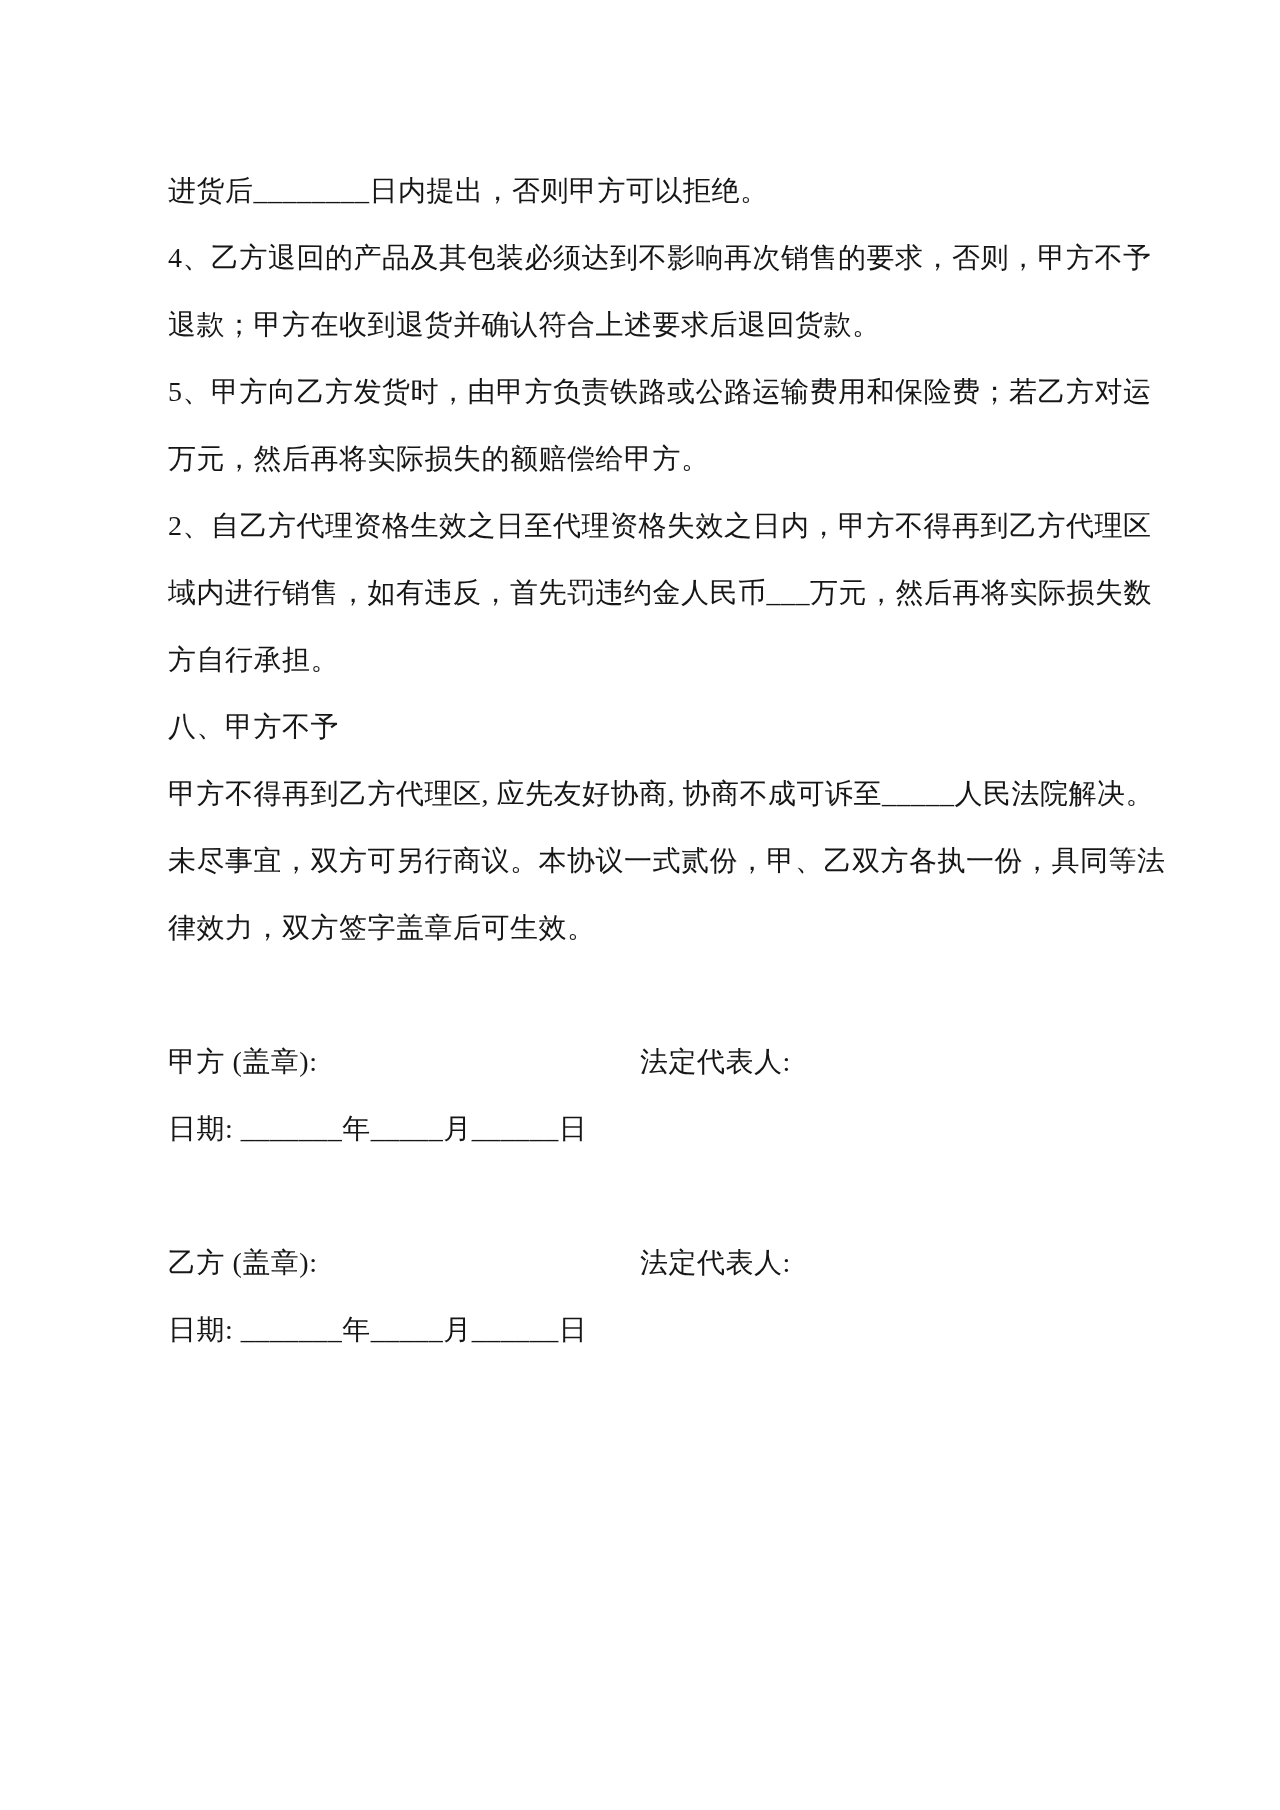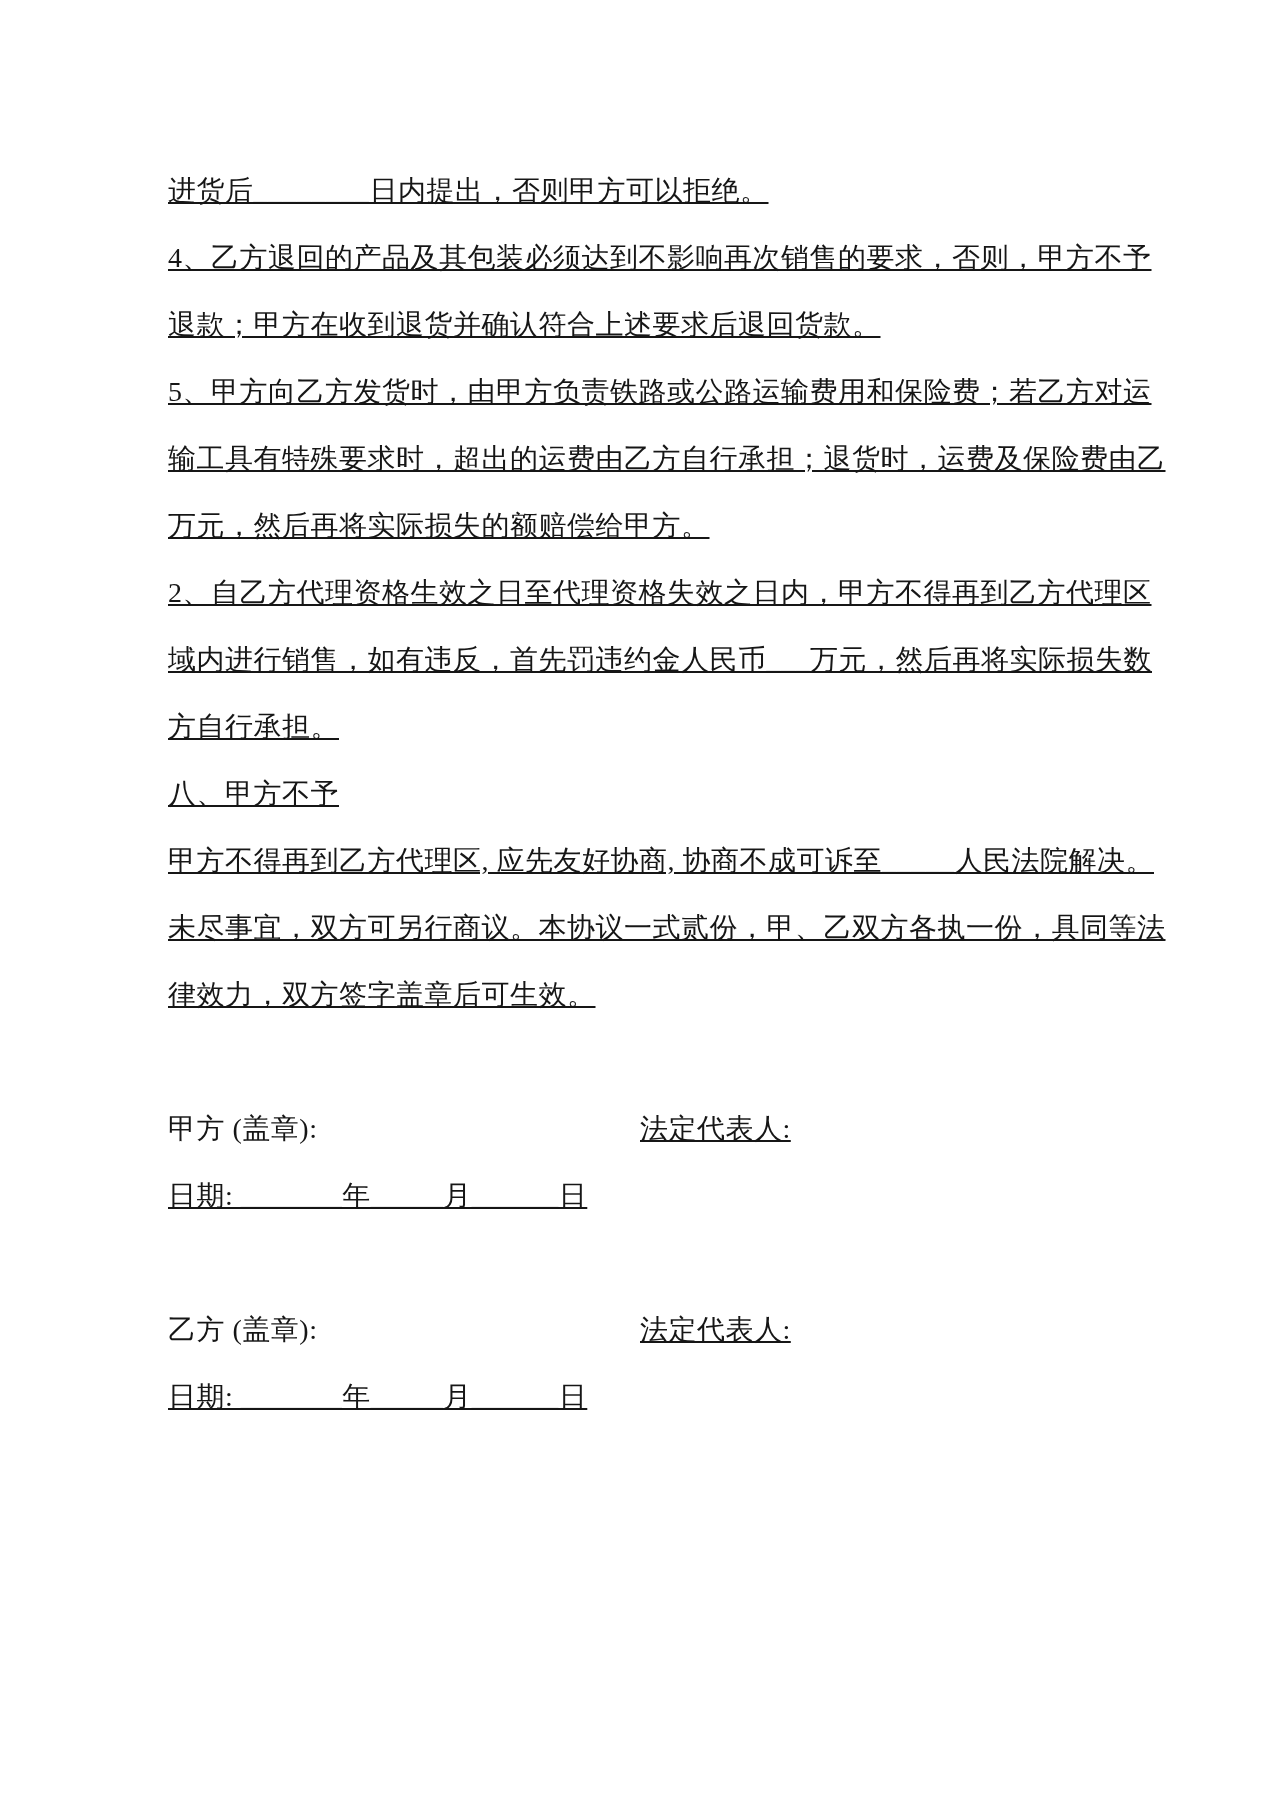--- a/index.html
+++ b/index.html
@@ -20,39 +20,37 @@
     top: 157px;
     width: 960px;
     color: #161616;
   }
   .line {
     height: 67px;
     line-height: 67px;
     font-size: 28px;
     white-space: nowrap;
     letter-spacing: 0.5px;
-    text-decoration: underline;
   }
   .line.blank {
     
   }
   .cols .col-left {
     display: inline-block;
     width: 472px;
   }
 </style>
 </head>
 <body>
 
 <div class="doc">
   <div class="line">进货后________日内提出，否则甲方可以拒绝。</div>
   <div class="line">4、乙方退回的产品及其包装必须达到不影响再次销售的要求，否则，甲方不予</div>
   <div class="line">退款；甲方在收到退货并确认符合上述要求后退回货款。</div>
   <div class="line">5、甲方向乙方发货时，由甲方负责铁路或公路运输费用和保险费；若乙方对运</div>
-  <div class="line">输工具有特殊要求时，超出的运费由乙方自行承担；退货时，运费及保险费由乙</div>
   <div class="line">万元，然后再将实际损失的额赔偿给甲方。</div>
   <div class="line">2、自乙方代理资格生效之日至代理资格失效之日内，甲方不得再到乙方代理区</div>
   <div class="line">域内进行销售，如有违反，首先罚违约金人民币___万元，然后再将实际损失数</div>
   <div class="line">方自行承担。</div>
   <div class="line">八、甲方不予</div>
   <div class="line">甲方不得再到乙方代理区, 应先友好协商, 协商不成可诉至_____人民法院解决。</div>
   <div class="line">未尽事宜，双方可另行商议。本协议一式贰份，甲、乙双方各执一份，具同等法</div>
   <div class="line">律效力，双方签字盖章后可生效。</div>
 
   <div class="line blank"></div>

